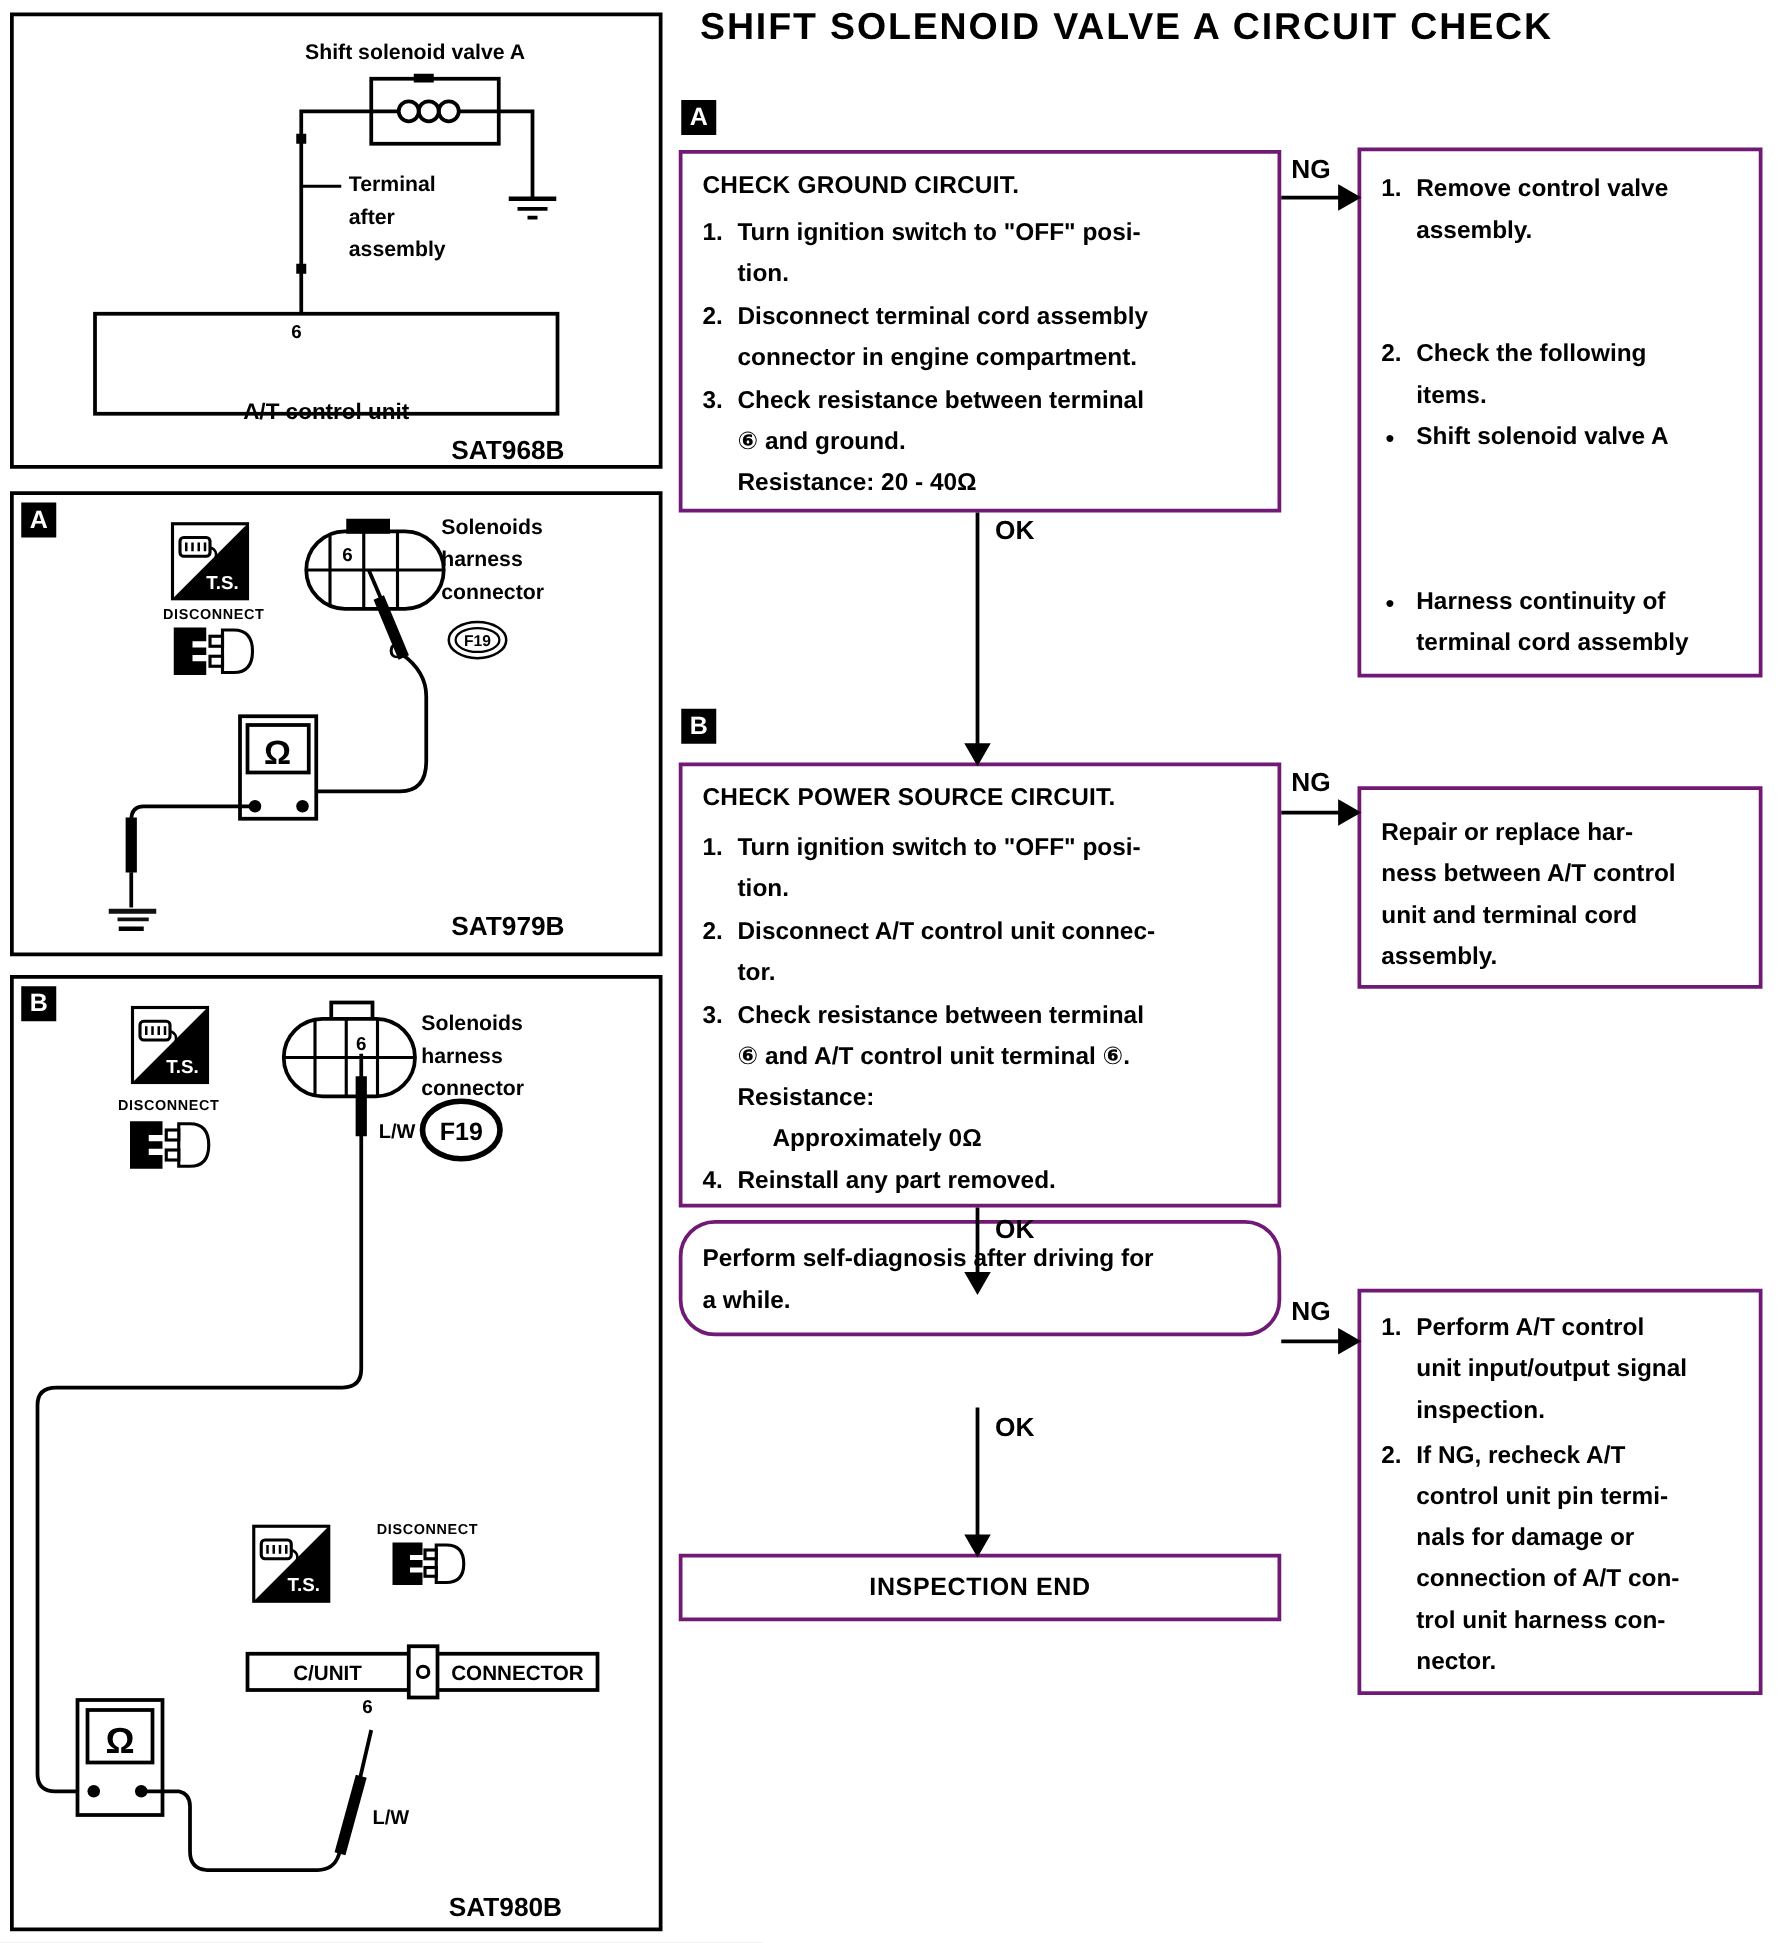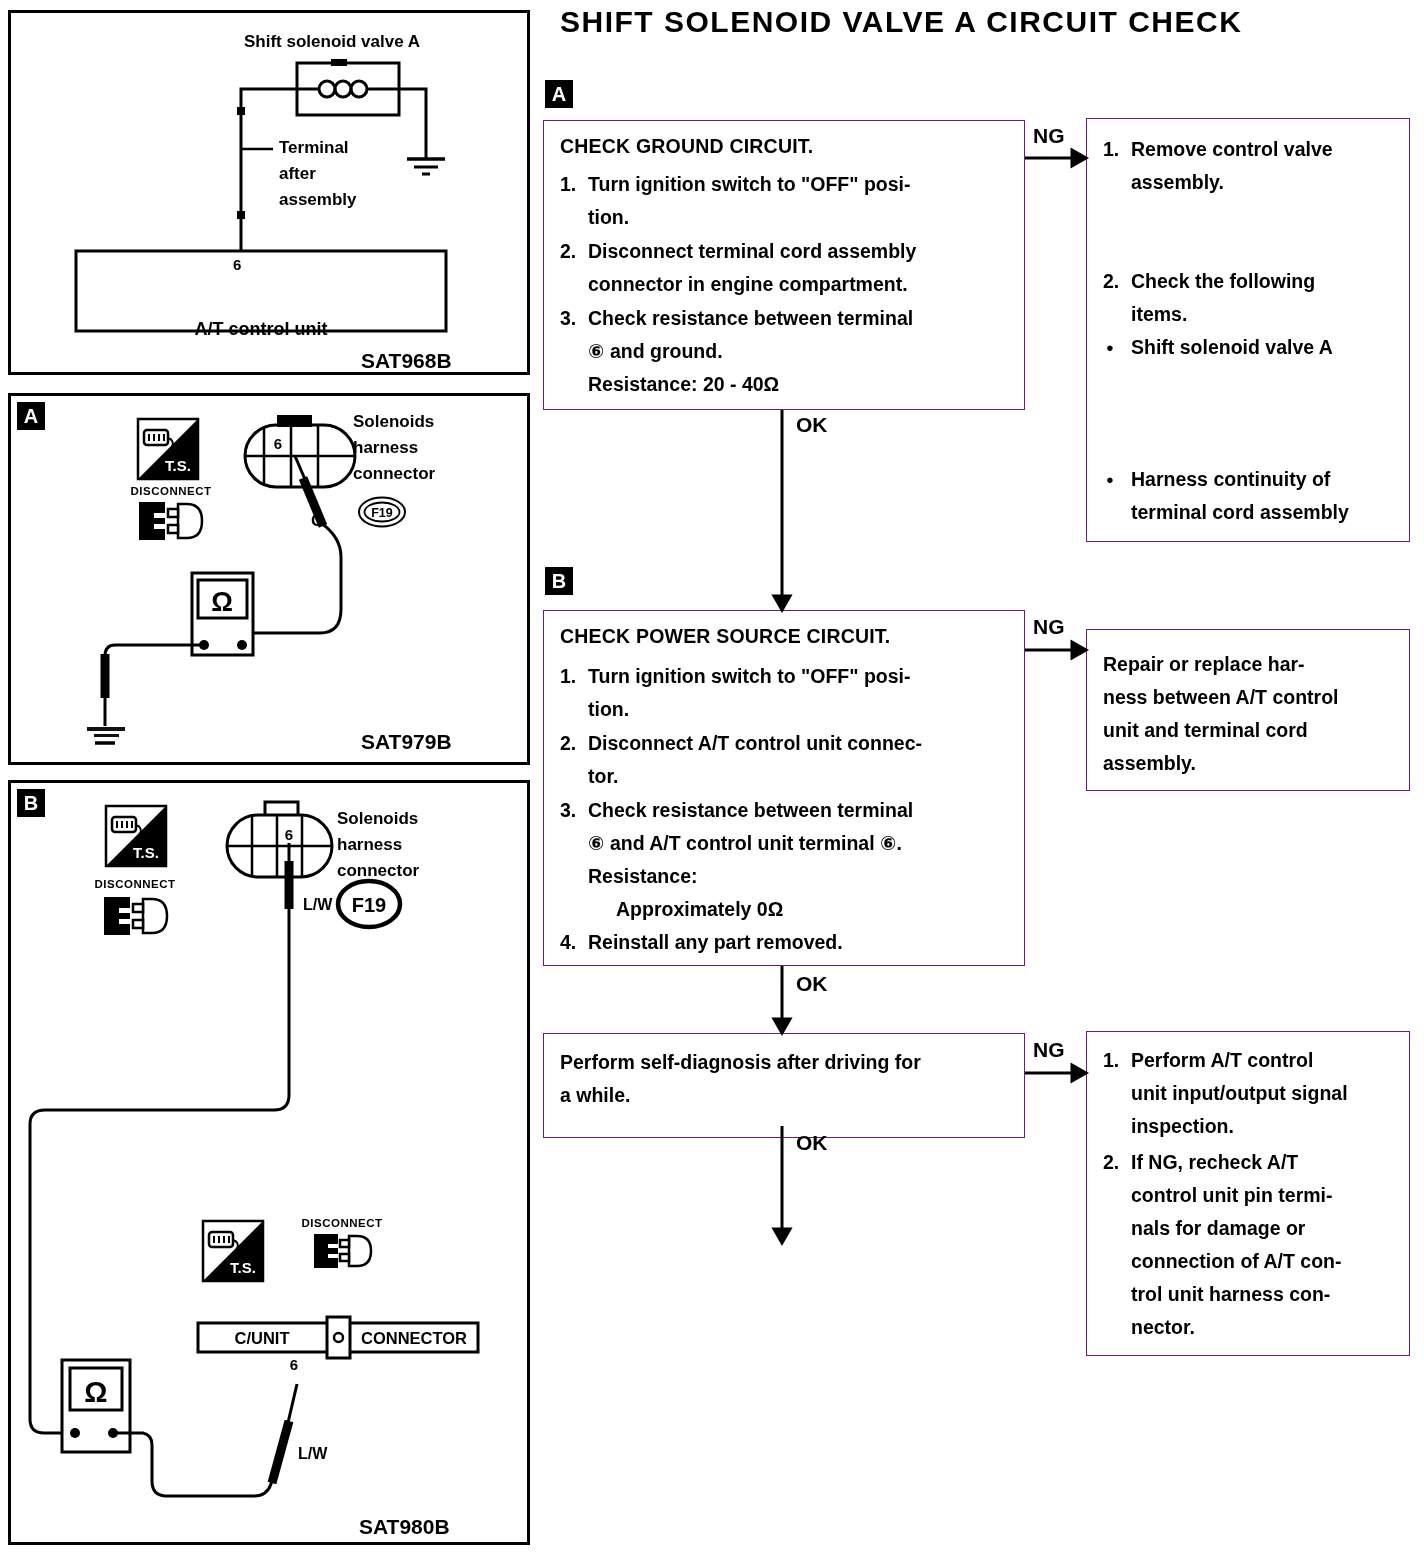--- a/index.html
+++ b/index.html
@@ -10,21 +10,21 @@
   }
   .panel{position:absolute;border:3px solid #000;background:#fff;box-sizing:border-box;}
   .art{position:absolute;left:0;top:0;}
   svg text{font-weight:bold;font-family:"Liberation Sans","DejaVu Sans",sans-serif;}
   .txt{position:absolute;white-space:pre-line;margin-top:32px;}
   .marker{
     position:absolute;width:28px;height:28px;background:#000;color:#fff;
     display:flex;align-items:center;justify-content:center;font-size:20px;
   }
   .pagetitle{position:absolute;left:560px;top:5px;font-size:30px;letter-spacing:1.5px;white-space:nowrap;}
-  .fbox{position:absolute;border:1px solid #701a75;background:#fff;box-sizing:border-box;}
+  .fbox{position:absolute;border:3px solid #701a75;background:#fff;box-sizing:border-box;}
   .btitle{position:absolute;left:16px;top:14px;font-size:19.5px;letter-spacing:.2px;white-space:nowrap;}
   .fitem{position:absolute;left:16px;right:8px;padding-left:28px;font-size:19.5px;line-height:33px;}
   .fitem .num{position:absolute;left:0;top:0;}
   .fitem .itx{display:block;white-space:pre-line;}
   .bullet .num{font-size:13px;left:3px;}
   .plain{position:absolute;font-size:19.5px;line-height:33px;white-space:pre-line;}
   .oklabel,.nglabel{position:absolute;font-size:21px;}
   .figid{position:absolute;font-size:21px;text-align:left;}
   .caption{position:absolute;font-size:17px;line-height:26px;white-space:pre-line;}
   .endtext{display:flex;width:100%;height:100%;align-items:center;justify-content:center;font-size:20px;letter-spacing:.5px;}
@@ -316,21 +316,21 @@
     </div>
   </div>
 
   <div class="fbox" style="left:1086px;top:609px;width:324px;height:162px;margin-top:20px;">
     <div class="plain" style="left:16px;top:18px;right:8px;">Repair or replace har-
 ness between A/T control
 unit and terminal cord
 assembly.</div>
   </div>
 
-  <div class="fbox" style="left:543px;top:1033px;width:482px;height:105px;">
+  <div class="fbox" style="left:543px;top:976px;width:482px;height:93px;border-radius:29px;">
     <div class="plain" style="left:16px;top:12px;right:8px;">Perform self-diagnosis after driving for
 a while.</div>
   </div>
 
   <div class="fbox" style="left:1086px;top:1031px;width:324px;height:325px;">
     <div class="fitem" style="top:12px;">
       <span class="num">1.</span>
       <span class="itx">Perform A/T control
 unit input/output signal
 inspection.</span>
@@ -339,20 +339,23 @@
       <span class="num">2.</span>
       <span class="itx">If NG, recheck A/T
 control unit pin termi-
 nals for damage or
 connection of A/T con-
 trol unit harness con-
 nector.</span>
     </div>
   </div>
 
+  <div class="fbox" style="left:543px;top:1243px;width:482px;height:54px;">
+    <div class="endtext">INSPECTION END</div>
+  </div>
 
   <div class="oklabel" style="left:796px;top:413px;">OK</div>
   <div class="oklabel" style="left:796px;top:972px;">OK</div>
   <div class="oklabel" style="left:796px;top:1131px;">OK</div>
   <div class="nglabel" style="left:1033px;top:124px;">NG</div>
   <div class="nglabel" style="left:1033px;top:615px;">NG</div>
   <div class="nglabel" style="left:1033px;top:1038px;">NG</div>
 
   <svg class="art" width="1424" height="1554" viewBox="0 0 1424 1554" style="pointer-events:none;">
     <g stroke="#000" stroke-width="3" fill="#000">

